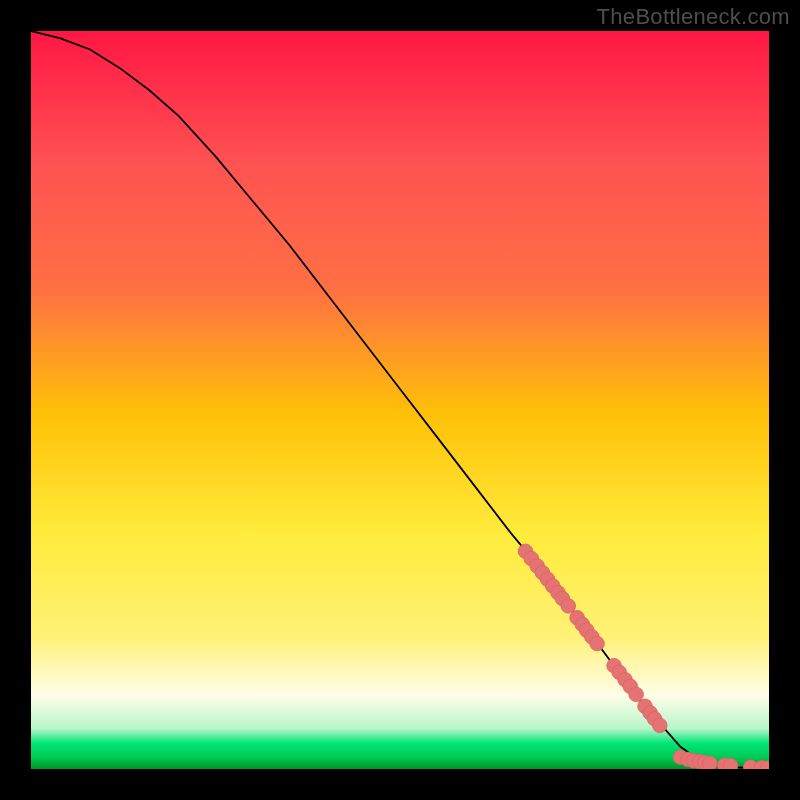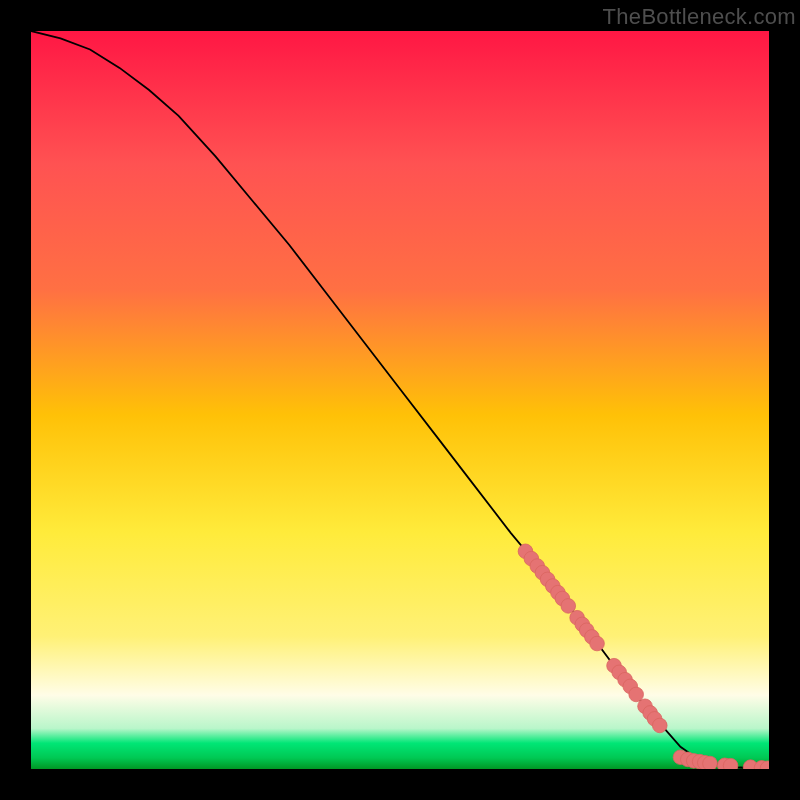--- a/index.html
+++ b/index.html
@@ -6,21 +6,21 @@
   html, body { width: 800px; height: 800px; overflow: hidden; background: #000; }
   .stage {
     position: relative;
     width: 800px;
     height: 800px;
     background: #000;
   }
   .watermark {
     position: absolute;
     top: 4px;
-    right: 4px;
+    right: 10px;
     font-family: Arial, Helvetica, sans-serif;
     font-size: 22px;
     color: #4e4e4e;
     letter-spacing: 0.3px;
     white-space: nowrap;
   }
   .plot-area {
     position: absolute;
     left: 31px;
     top: 31px;

